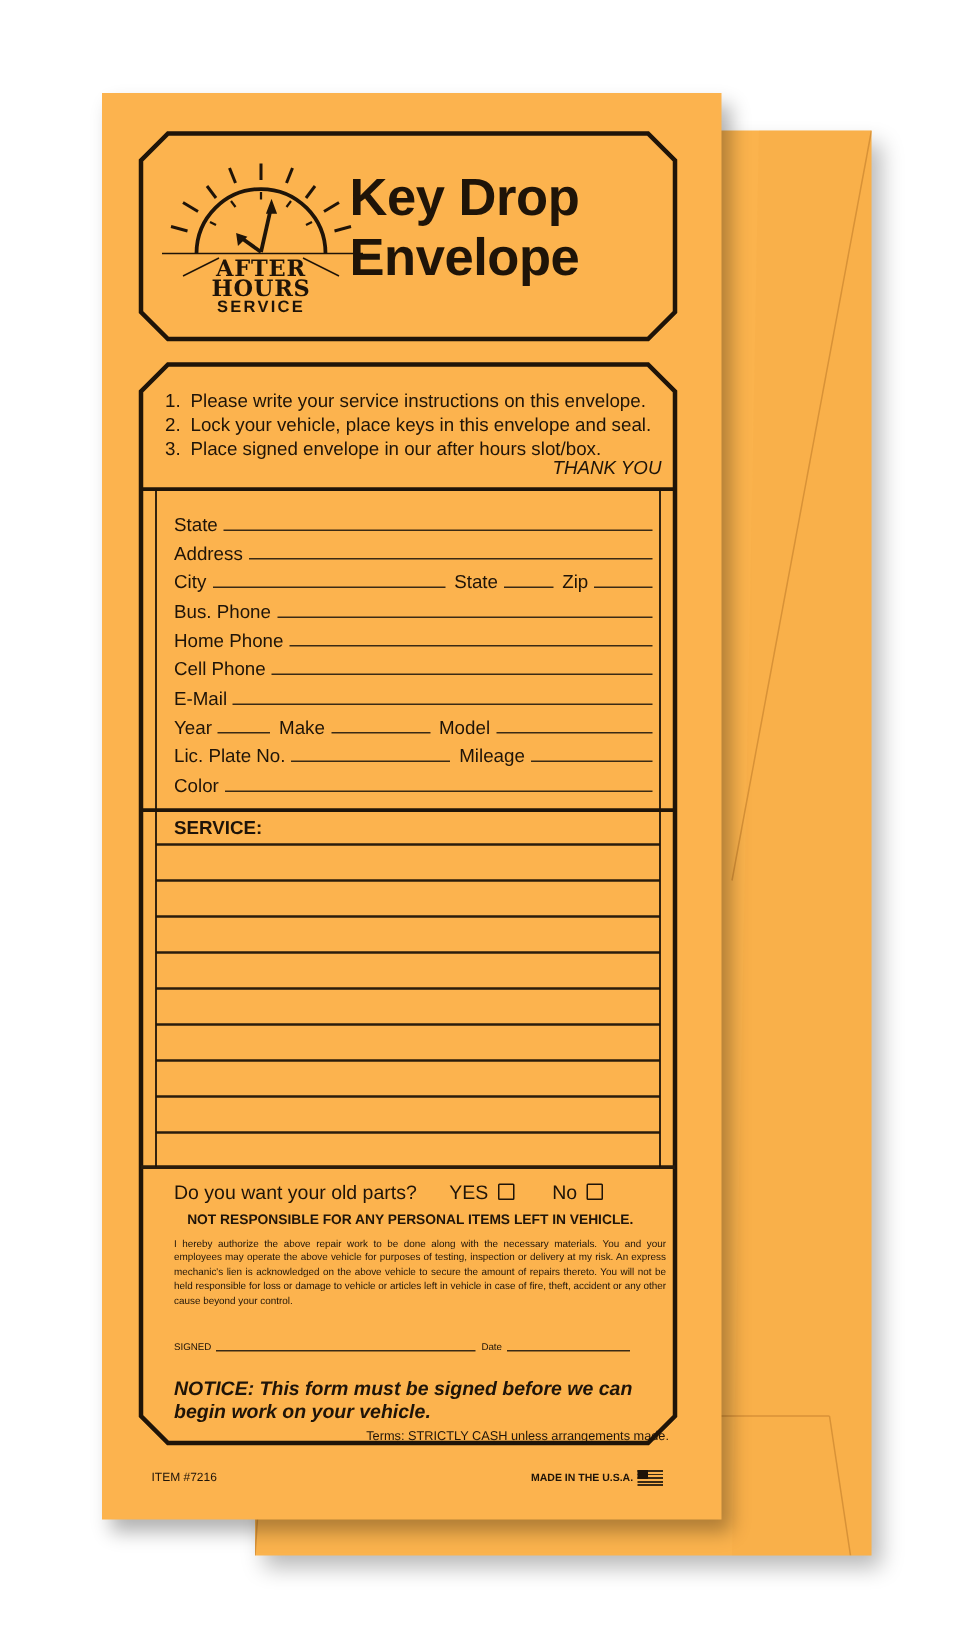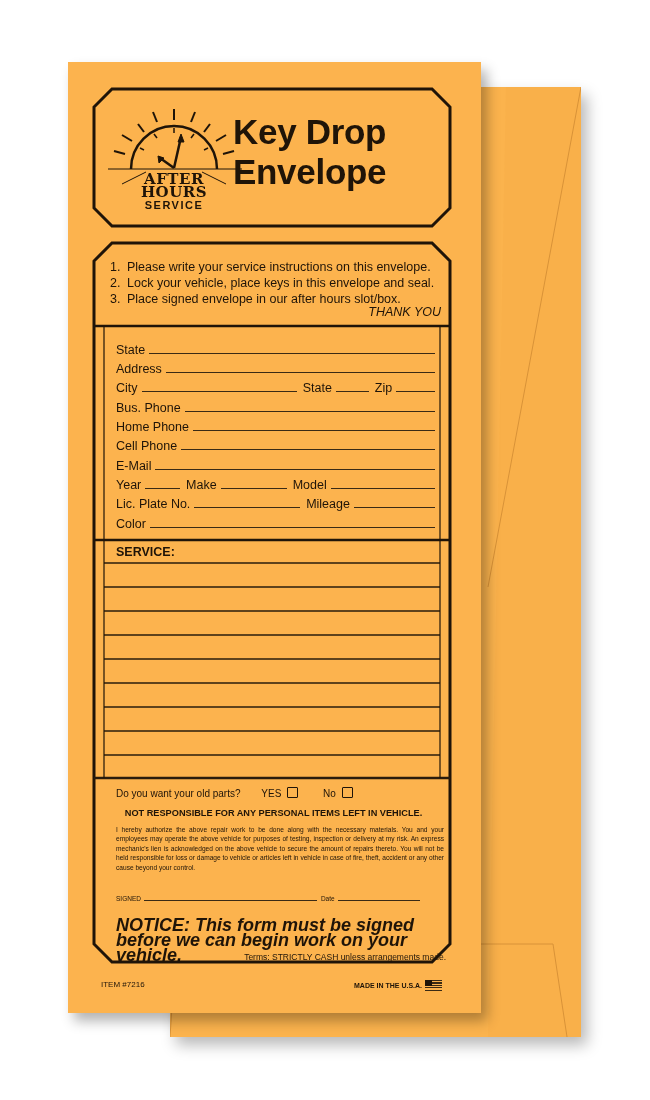--- a/index.html
+++ b/index.html
@@ -13,27 +13,27 @@
   .logo-text { font-family:"DejaVu Serif", serif; font-weight:bold; font-size:15px; line-height:13px; text-align:center; letter-spacing:0.5px; }
   .logo-service { font-size:11px; letter-spacing:1.5px; line-height:12px; text-align:center; font-family:"Liberation Sans", sans-serif;font-weight:bold; }
   .instr { left:42px; top:197px; font-size:12.5px; line-height:16px; white-space:nowrap; }
   .instr .num { display:inline-block; width:17px; }
   .thanks { left:290px; top:243px; width:83px; text-align:right; font-style:italic; font-size:12.5px; }
   .field-row { position:absolute; left:48px; right:46px; height:19px; display:flex; align-items:flex-end; font-size:12.5px; white-space:nowrap; }
   .field-row .lbl { margin-right:4px; }
   .field-row .line { flex:1; border-bottom:1px solid #3a2a14; height:1px; margin-bottom:3px; margin-right:6px; }
   .field-row .line:last-child { margin-right:0; }
   .comments-label { left:48px; top:483px; font-weight:bold; font-size:12.5px; }
-  .parts { left:48px; top:725px; font-size:10px; white-space:nowrap; }
+  .parts { left:48px; top:725px; font-size:13px; white-space:nowrap; }
   .checkbox { display:inline-block; width:9px; height:9px; border:1.5px solid #1f1408; border-radius:1px; margin-left:6px; vertical-align:-1px; }
   .notresp { left:38px; top:746px; width:335px; text-align:center; font-weight:bold; font-size:9.2px; }
   .legal { left:48px; top:763px; width:328px; font-size:6.6px; line-height:9.4px; text-align:justify; }
   .signed { left:48px; top:833px; font-size:6.5px; display:flex; align-items:flex-end; width:327px; }
   .signed .line { border-bottom:1px solid #3a2a14; margin:0 4px 1px 3px; }
-  .notice { left:48px; top:856px; width:330px; font-weight:bold; font-style:italic; font-size:18px; line-height:15px; }
+  .notice { left:48px; top:856px; width:330px; font-weight:bold; font-style:italic; font-size:13px; line-height:15px; }
   .terms { left:38px; top:890px; width:340px; text-align:right; font-size:8.5px; }
   .item { left:33px; top:918px; font-size:8px; }
   .made { left:286px; top:918px; font-size:7px; font-weight:bold; display:flex; align-items:center; }
   .flag { width:17px; height:11px; margin-left:3px; background: repeating-linear-gradient(#3a2a14 0 1.2px, #fcb34e 1.2px 2.4px); position:relative; }
   .flag::before { content:""; position:absolute; left:0; top:0; width:7px; height:5.5px; background:#1f1408; }
 </style>
 </head>
 <body>
 
 <div class="back-env">

